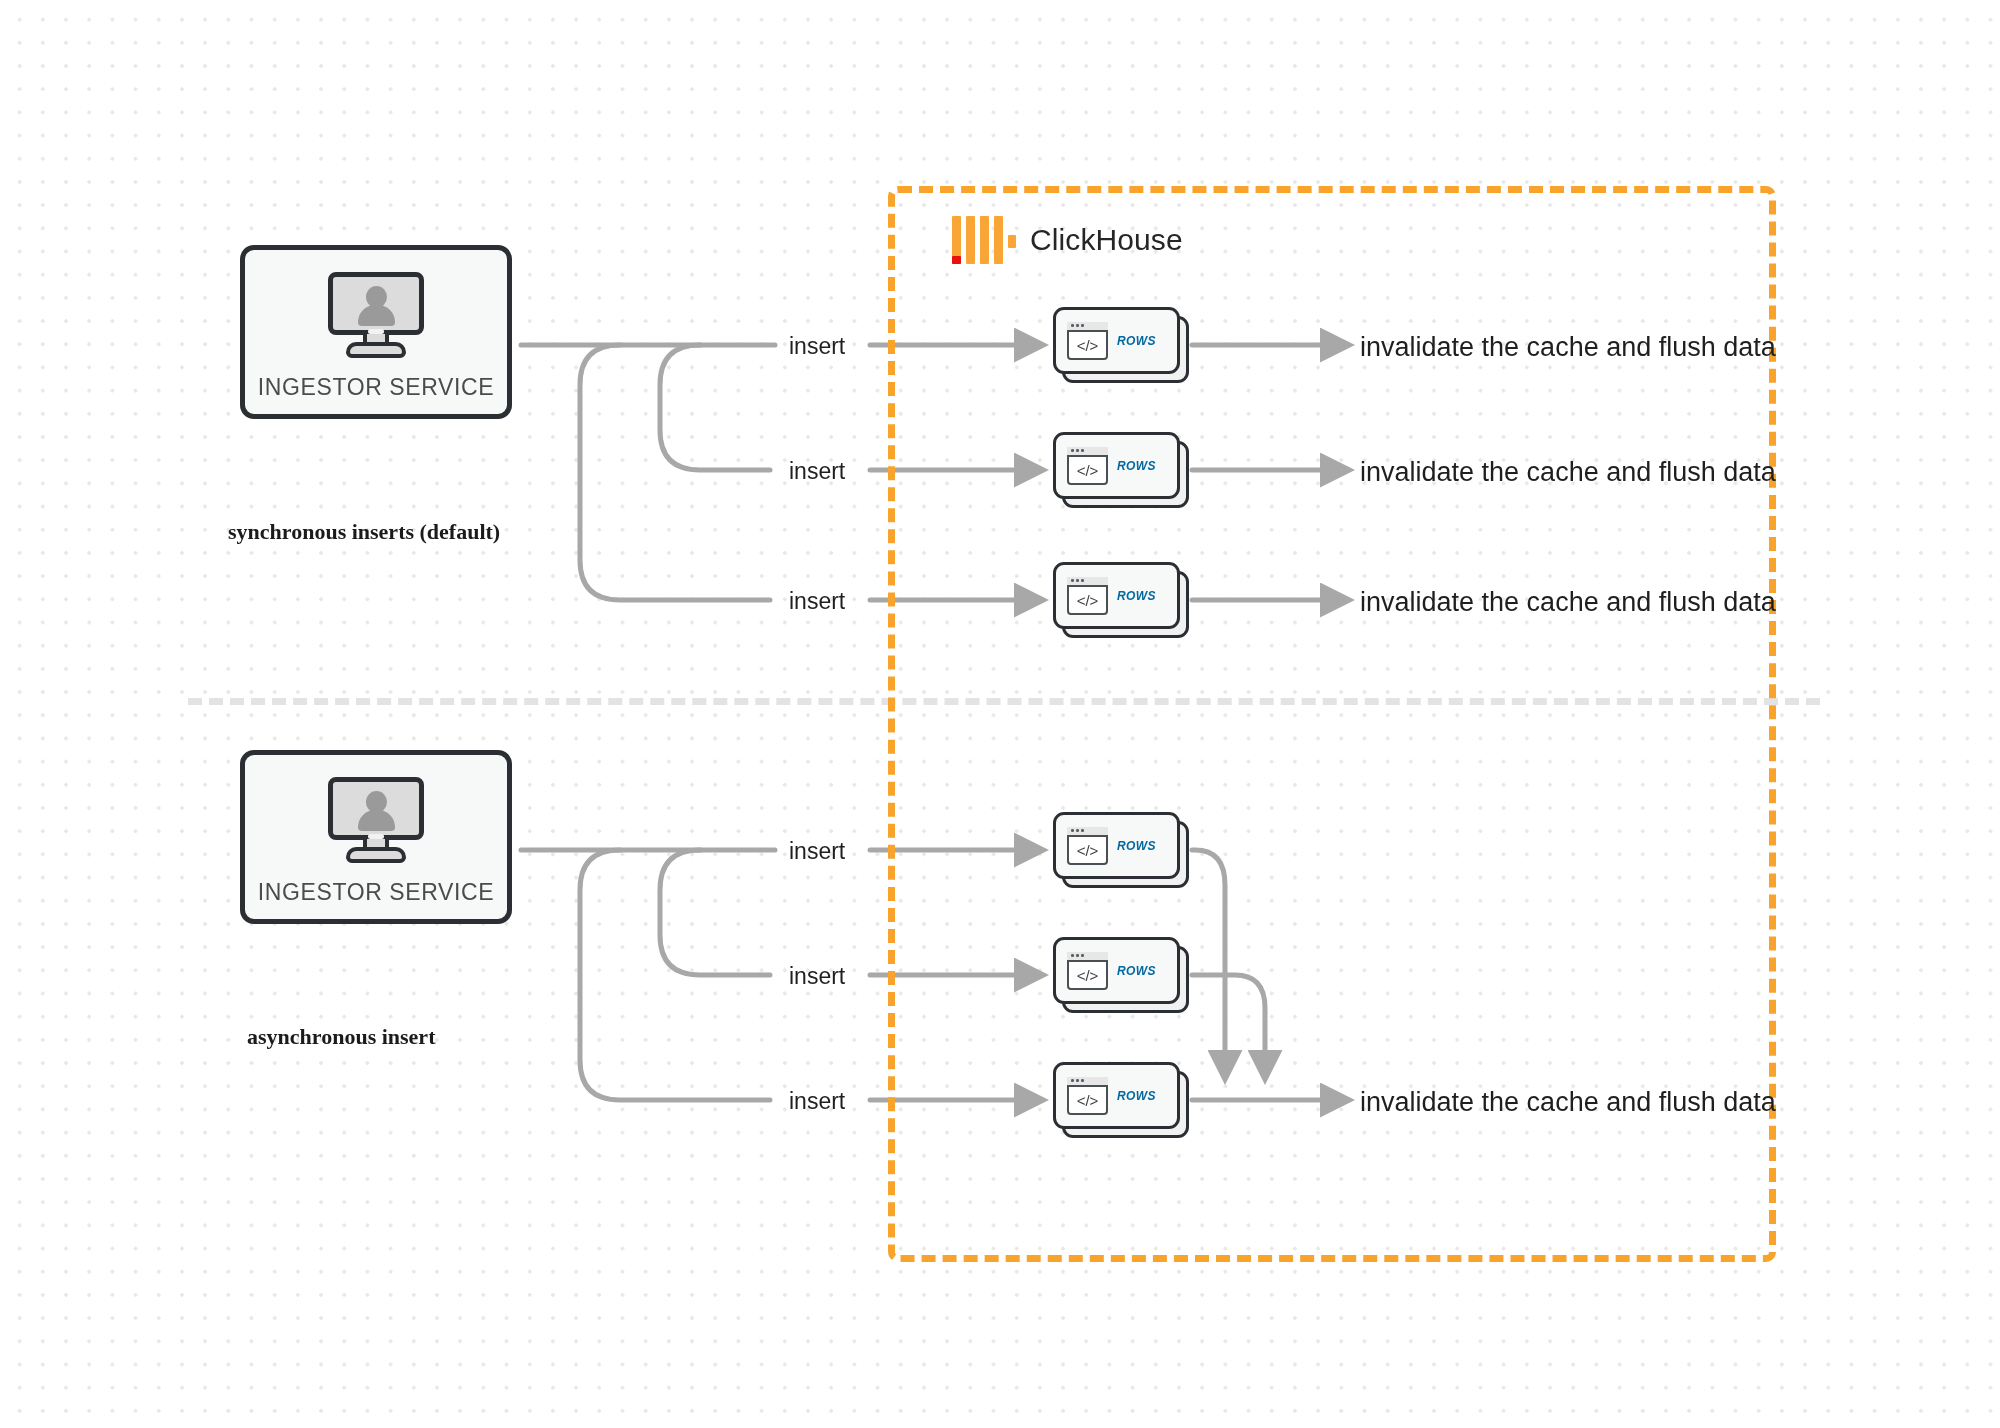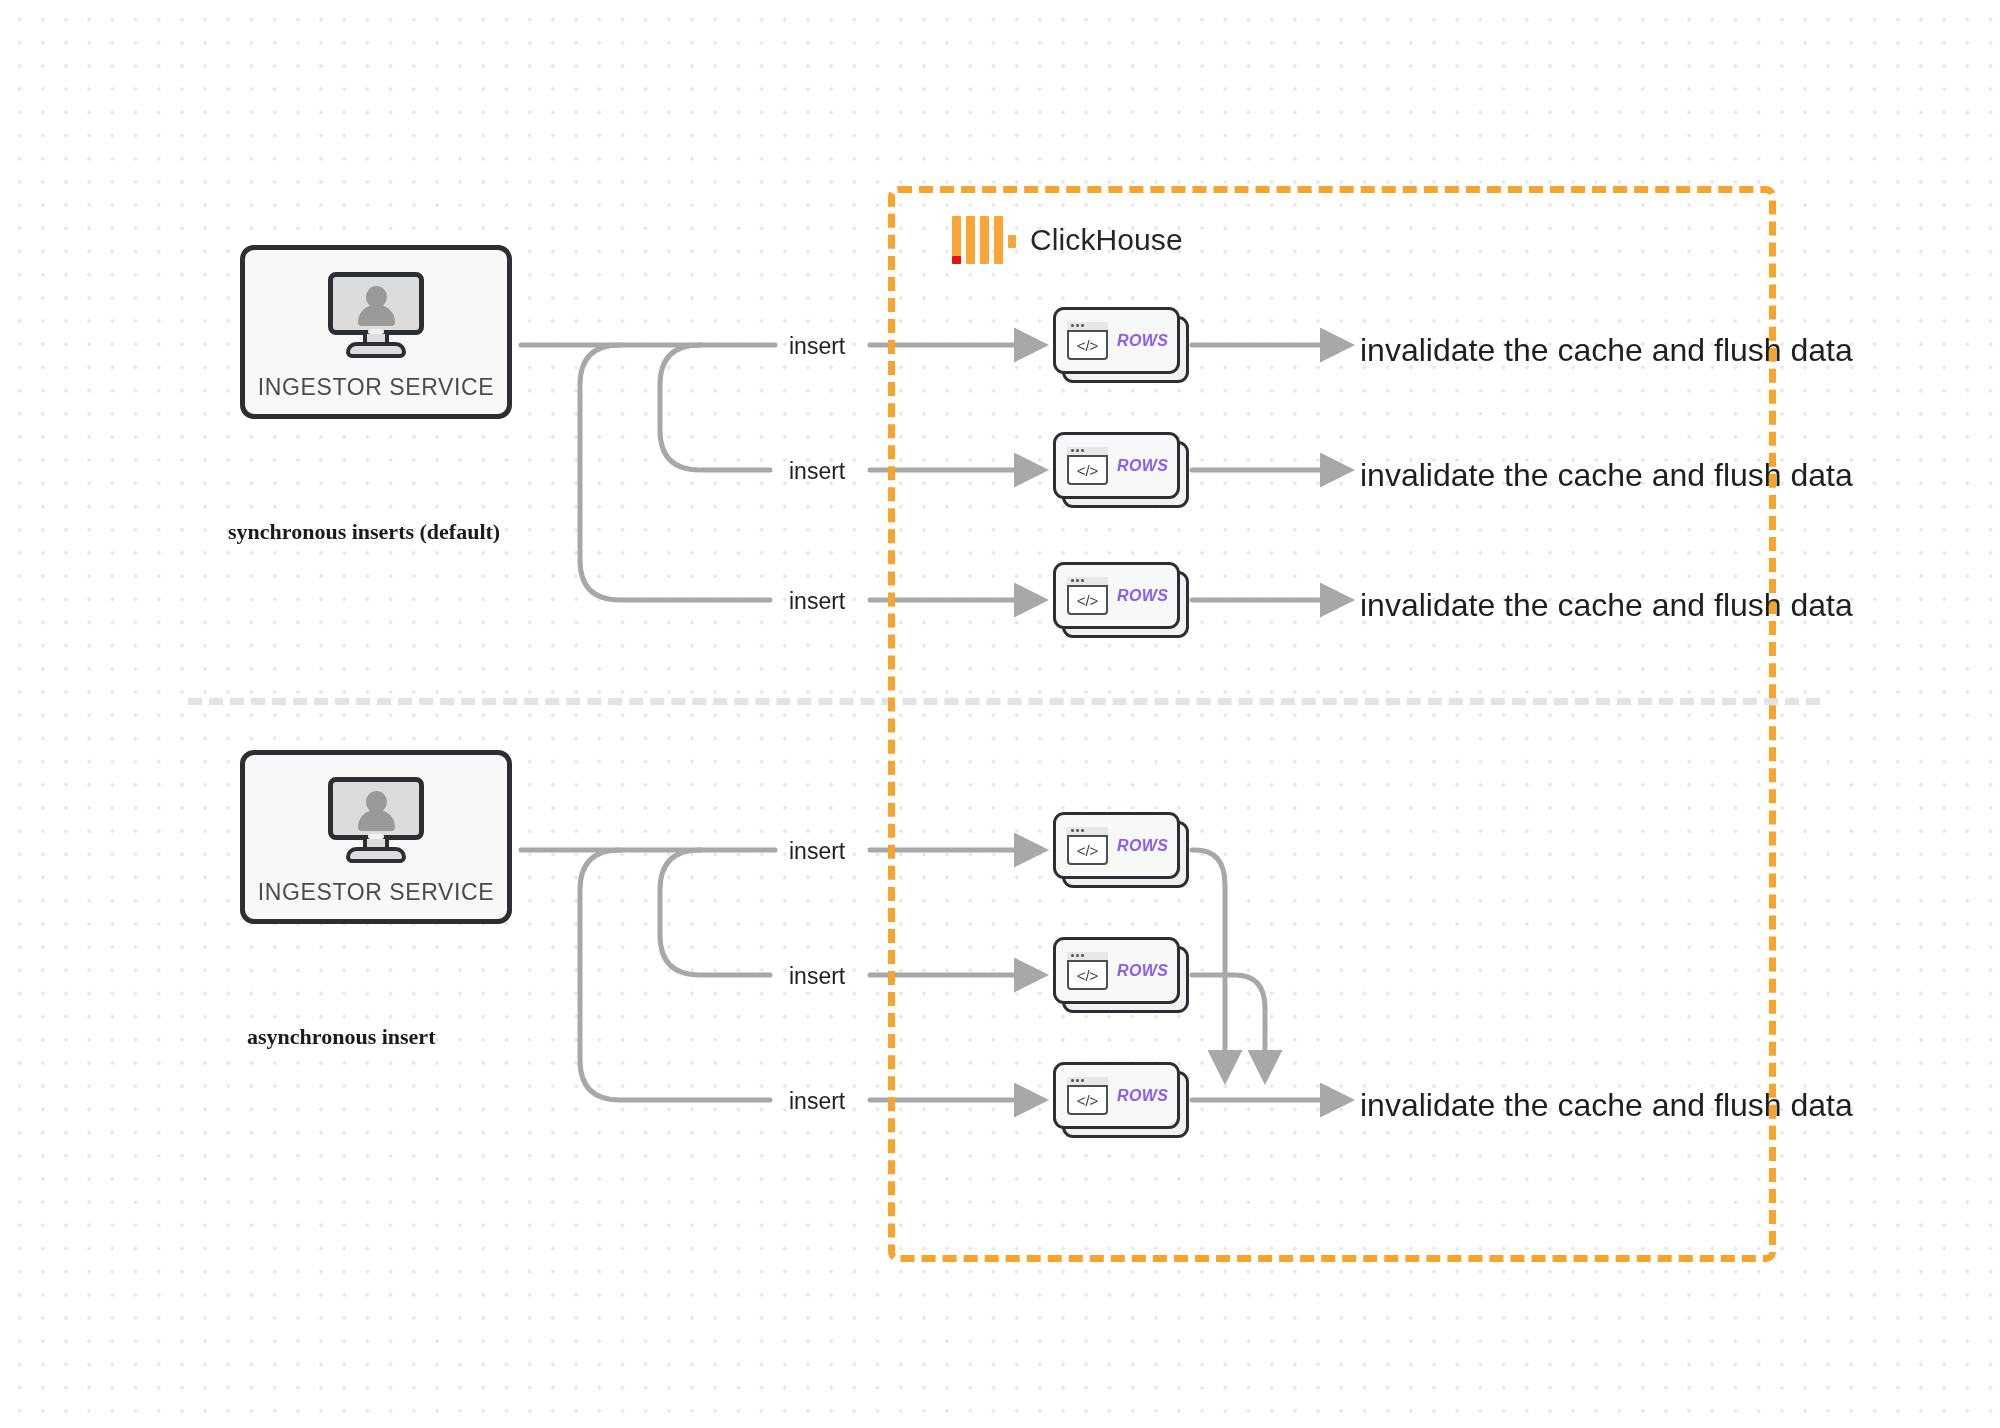--- a/index.html
+++ b/index.html
@@ -177,38 +177,38 @@
     display: flex; align-items: center; gap: 2.5px; padding-left: 4px;
   }
   .win .bar span { width: 2.5px; height: 2.5px; background: #5a5f63; border-radius: 50%; }
   .win .code {
     position: absolute; left: 0; right: 0; top: 9px; bottom: 0;
     display: flex; align-items: center; justify-content: center;
     font-size: 15px; color: #3c4145;
     font-family: "Liberation Sans", sans-serif;
   }
   .rows-text {
-    font-size: 16px;
+    font-size: 12px;
     font-style: italic;
     font-weight: bold;
-    color: #8b5cf6;
+    color: #0369a1;
     letter-spacing: .4px;
     text-align: center;
   }
 
   
   .edge-label {
     position: absolute;
     font-size: 23px;
     color: #1f1f1f;
     white-space: nowrap;
   }
   .out-label {
     position: absolute;
-    font-size: 32px;
+    font-size: 27px;
     color: #1f1f1f;
     white-space: nowrap;
   }
 </style>
 </head>
 <body>
 
 <div id="canvas">
 
   <svg id="wires" viewBox="0 0 2000 1428" xmlns="http://www.w3.org/2000/svg">

